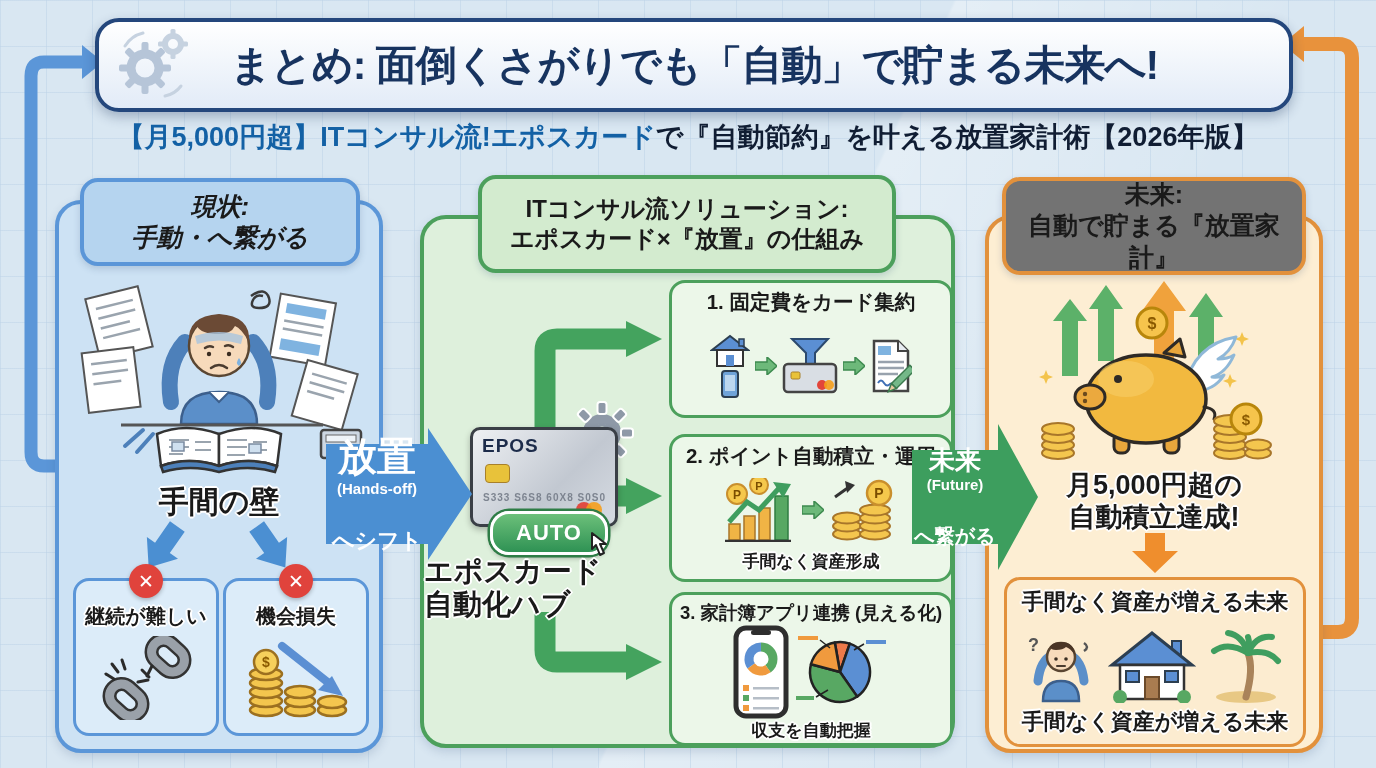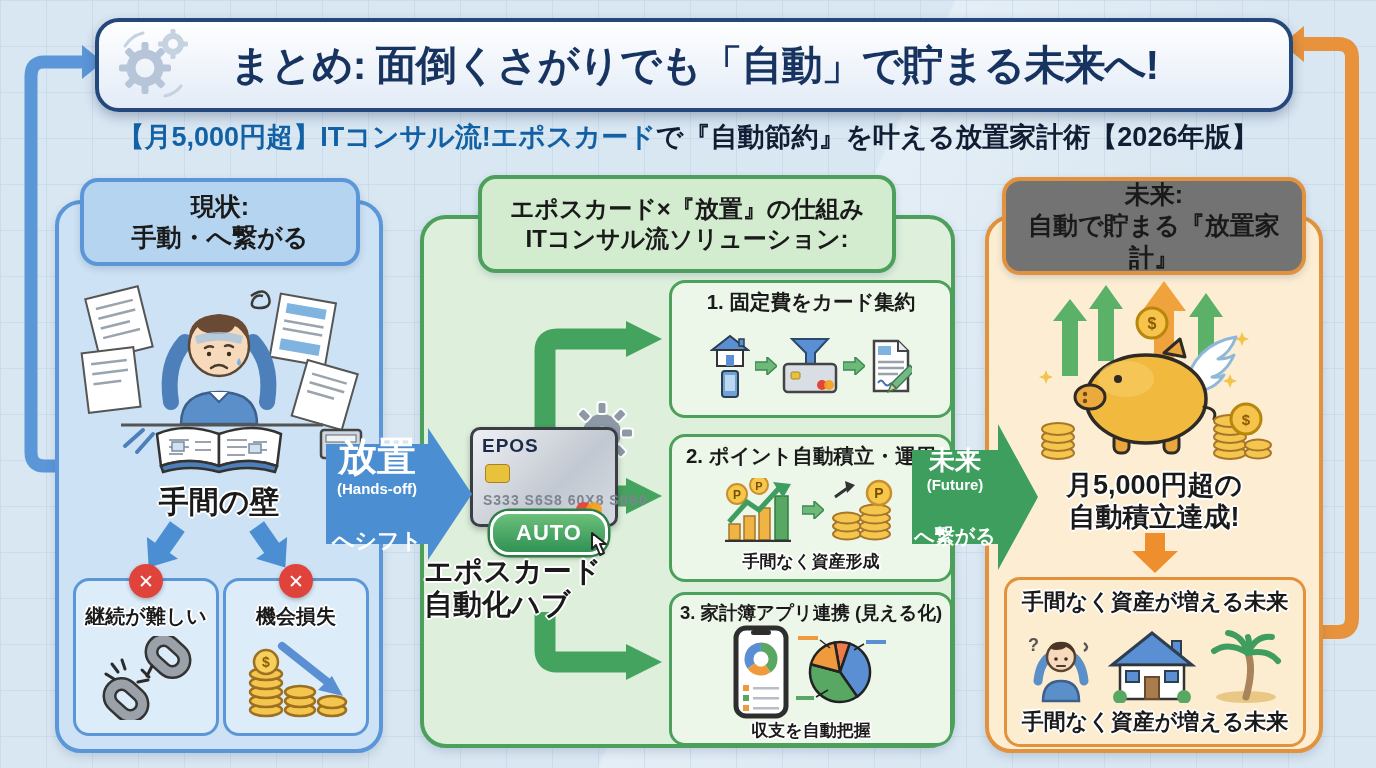--- a/index.html
+++ b/index.html
@@ -27,21 +27,21 @@
   .sub-hi{color:#1361a5;}
   .sub-rest{color:#101d33;}
 
   
   .col{border-radius:26px;box-shadow:0 4px 10px rgba(50,80,120,.18);z-index:2;}
   .col-left{left:55px;top:200px;width:320px;height:545px;background:#cde2f4;border:4px solid #5b96d8;}
   .col-mid{left:420px;top:215px;width:527px;height:525px;background:#def0dc;border:4px solid #4ca05c;}
   .col-right{left:985px;top:215px;width:330px;height:530px;background:#fdeed3;border:4px solid #e2913c;}
   .col-header{border-radius:18px;display:flex;flex-direction:column;align-items:center;justify-content:center;
     font-weight:900;text-align:center;line-height:1.25;box-shadow:0 3px 7px rgba(50,80,120,.20);}
-  .hdr-blue{left:21px;top:-26px;width:272px;height:80px;background:#b5d4ef;border:4px solid #5b96d8;font-size:25px;}
+  .hdr-blue{left:21px;top:-26px;width:272px;height:80px;background:#b5d4ef;border:4px solid #5b96d8;font-size:25px;font-style:italic;}
   .hdr-green{left:54px;top:-44px;width:410px;height:90px;background:#d3ebcf;border:4px solid #4ca05c;font-size:24px;}
   .hdr-orange{left:13px;top:-42px;width:296px;height:90px;background:#737373;border:4px solid #e2913c;font-size:25px;}
 
   
   .wall-label{left:0;top:278px;width:100%;text-align:center;font-size:30px;font-weight:900;}
   .problem-box{width:140px;height:152px;background:#dcecf9;border:3px solid #5b96d8;border-radius:16px;top:374px;}
   .pb-1{left:14px;} .pb-2{left:164px;}
   .x-badge{left:50%;top:-17px;margin-left:-17px;width:34px;height:34px;border-radius:50%;background:#e0433c;
     color:#fff;font-size:19px;font-weight:900;display:flex;align-items:center;justify-content:center;box-shadow:0 2px 4px rgba(0,0,0,.25);}
   .problem-label{margin-top:22px;text-align:center;font-size:20px;font-weight:900;}
@@ -53,21 +53,21 @@
   .chev-text-g{width:86px;}
   .cv1{font-size:39px;font-weight:900;}
   .cv2{font-size:15px;font-weight:700;}
   .cv3{font-size:22px;font-weight:700;margin-top:31px;}
 
   
   .epos-card{left:46px;top:208px;width:142px;height:94px;border:3px solid #3a3f46;border-radius:10px;
     background:linear-gradient(135deg,#eef0f3,#c2c8d1 60%,#d6dbe2);box-shadow:0 3px 6px rgba(0,0,0,.25);z-index:3;}
   .epos-brand{left:9px;top:5px;font-size:19px;font-weight:900;color:#1c2b4a;letter-spacing:1px;}
   .card-chip{left:12px;top:34px;width:23px;height:17px;background:#e8c23a;border:1.5px solid #a8802a;border-radius:4px;}
-  .card-num{left:10px;top:62px;font-size:14px;font-weight:700;color:#7d8490;letter-spacing:1px;white-space:nowrap;}
+  .card-num{left:10px;top:62px;font-size:10px;font-weight:700;color:#7d8490;letter-spacing:1px;white-space:nowrap;}
   .mc1{left:103px;top:72px;width:16px;height:16px;border-radius:50%;background:#e2453a;opacity:.95;}
   .mc2{left:113px;top:72px;width:16px;height:16px;border-radius:50%;background:#f59e1b;opacity:.9;}
   .auto-pill{left:66px;top:292px;width:112px;height:38px;border-radius:19px;background:linear-gradient(180deg,#6cc07a,#2f9254);
     border:3px solid #ffffff;box-shadow:0 0 0 2.5px #2e7d46,0 3px 5px rgba(0,0,0,.3);display:flex;align-items:center;justify-content:center;
     color:#fff;font-size:22px;font-weight:900;letter-spacing:1px;z-index:4;}
   .hub-label{left:0;top:336px;width:238px;text-align:left;font-size:29px;font-weight:900;line-height:1.15;z-index:4;}
   .step-box{left:245px;width:278px;background:#ecf7e9;border:3px solid #4ca05c;border-radius:16px;z-index:3;
     display:flex;flex-direction:column;align-items:center;}
   .sb-1{top:61px;height:132px;} .sb-2{top:215px;height:142px;} .sb-3{top:373px;height:148px;}
   .step-title{margin-top:5px;font-size:20.5px;font-weight:900;white-space:nowrap;}
@@ -280,22 +280,22 @@
     </svg>
     <div class="chev-text">
       <div class="cv1">放置</div>
       <div class="cv2">(Hands-off)</div>
       <div class="cv3">へシフト</div>
     </div>
   </div>
 
   <div class="abs col col-mid">
     <div class="abs col-header hdr-green">
+      <div>ITコンサル流ソリューション:</div>
       <div>エポスカード×『放置』の仕組み</div>
-      <div>ITコンサル流ソリューション:</div>
     </div>
 
     <svg class="abs" style="left:0;top:0;" width="527" height="525" viewBox="0 0 527 525">
       <g fill="none" stroke="#44a35e" stroke-width="21">
         <path d="M121,212 V132 Q121,120 133,120 H204"></path>
         <path d="M186,277 H204"></path>
         <path d="M121,393 V431 Q121,443 133,443 H204"></path>
       </g>
       <g fill="#44a35e">
         <polygon points="202,102 202,138 238,120"></polygon>

